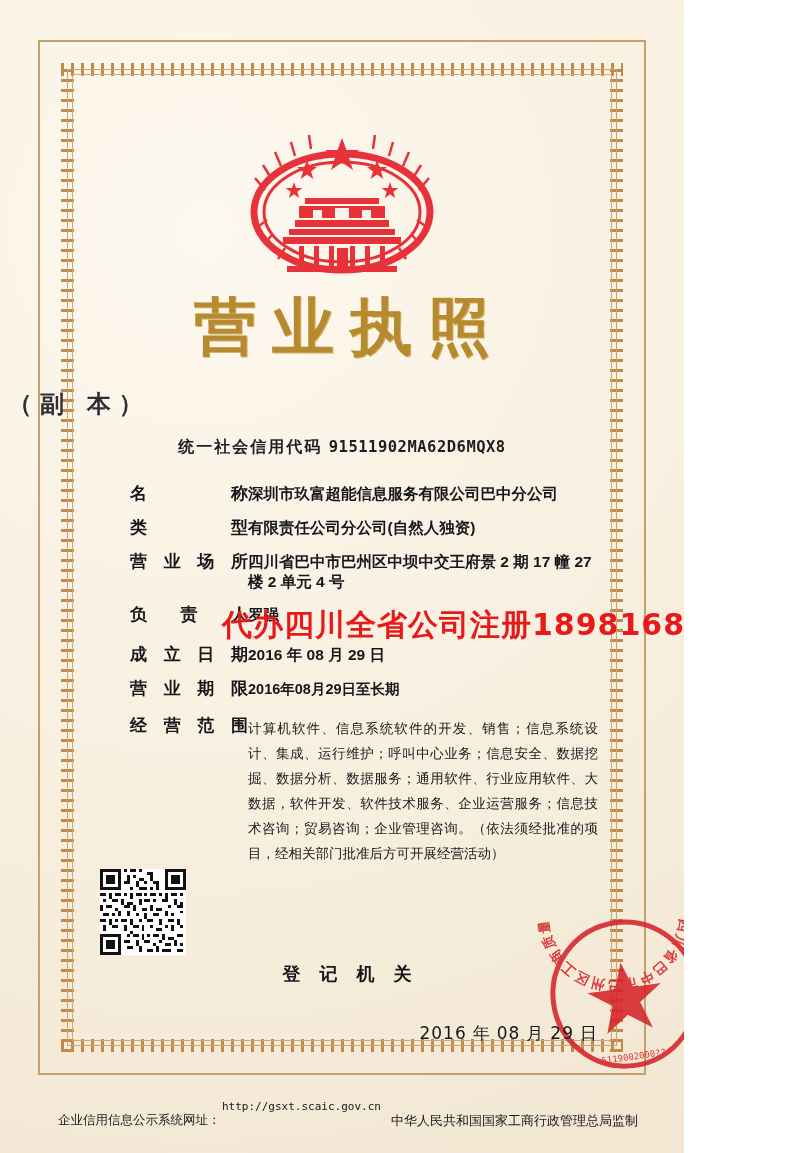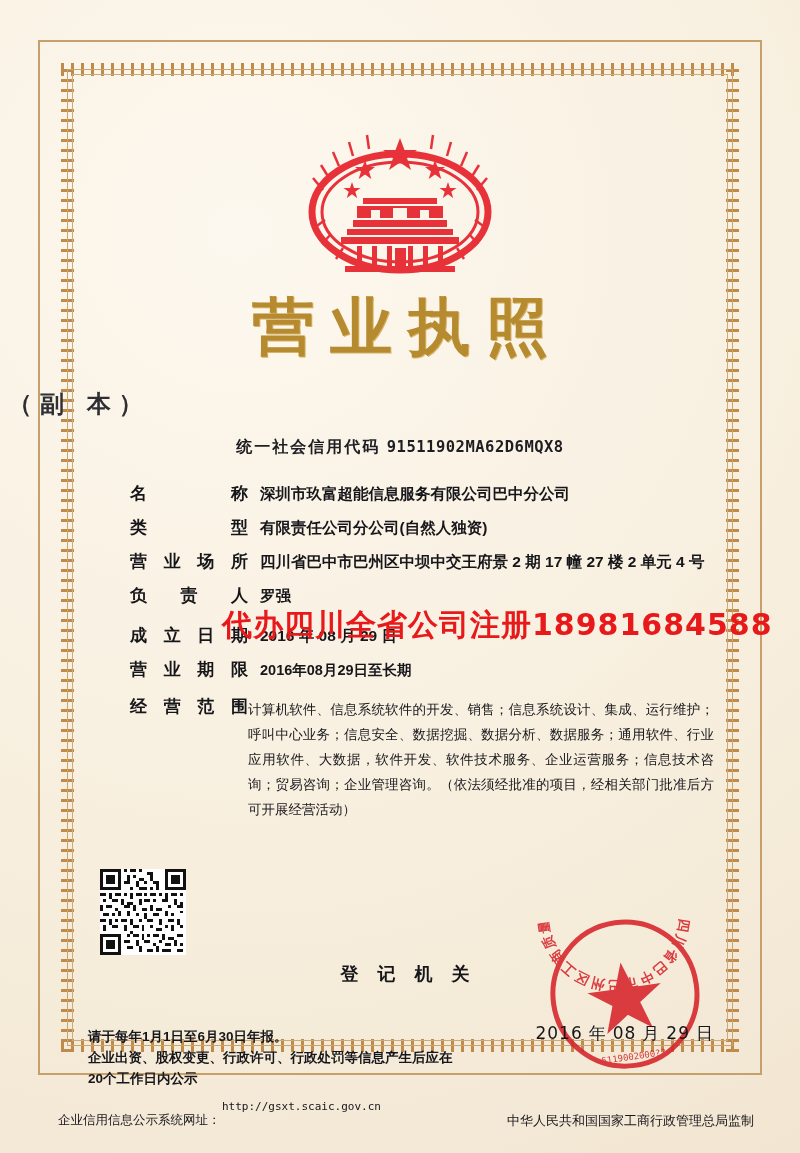--- a/index.html
+++ b/index.html
@@ -9,21 +9,21 @@
   }
   body {
     width: 800px;
     height: 1153px;
     font-family: "Liberation Sans", sans-serif;
     overflow: hidden;
   }
 
   .license {
     position: relative;
-    width: 800px;
+    width: 684px;
     height: 1153px;
     background: #fbf4e8;
     background-image:
       radial-gradient(circle at 30% 20%, #fdf8ef 0%, #f7eedd 60%, #f2e6d2 100%);
     box-sizing: border-box;
     overflow: hidden;
   }
 
   
   .frame-outer {
@@ -142,21 +142,20 @@
     justify-content: space-between;
   }
   .row-label.l4 { letter-spacing: 0; }
   .row-value {
     flex: 1;
     font-size: 15.5px;
     font-weight: bold;
     color: #16161a;
     line-height: 20px;
     padding-top: 2px;
-    margin-left: 12px;
   }
   .row-value.thin { font-weight: bold; font-size: 14.5px; }
 
   .scope {
     font-size: 13.5px;
     font-weight: normal;
     line-height: 25px;
     color: #16161a;
     text-align: justify;
     padding-top: 2px;
@@ -541,25 +540,20 @@
         <textPath href="#sealArc" startOffset="6%">四川省巴中市巴州区工商质量技术监督管理局</textPath>
       </text>
       <text x="82" y="148" text-anchor="middle" font-family="'DejaVu Sans Mono',monospace" font-size="9" fill="#d6232a">5119002000??</text>
     </svg>
   </div>
 
   <div class="issue-date">
     <span class="num">2016</span><span>年</span><span class="num">08</span><span>月</span><span class="num">29</span><span>日</span>
   </div>
 
-  <div class="notes">
-    <div>请于每年1月1日至6月30日年报。</div>
-    <div>企业出资、股权变更、行政许可、行政处罚等信息产生后应在</div>
-    <div>20个工作日内公示</div>
-  </div>
 
   <div class="url-line">http://gsxt.scaic.gov.cn</div>
 
   <div class="website">企业信用信息公示系统网址：</div>
 
   <div class="supervisor">中华人民共和国国家工商行政管理总局监制</div>
 
 </div>
 
 </body></html>

